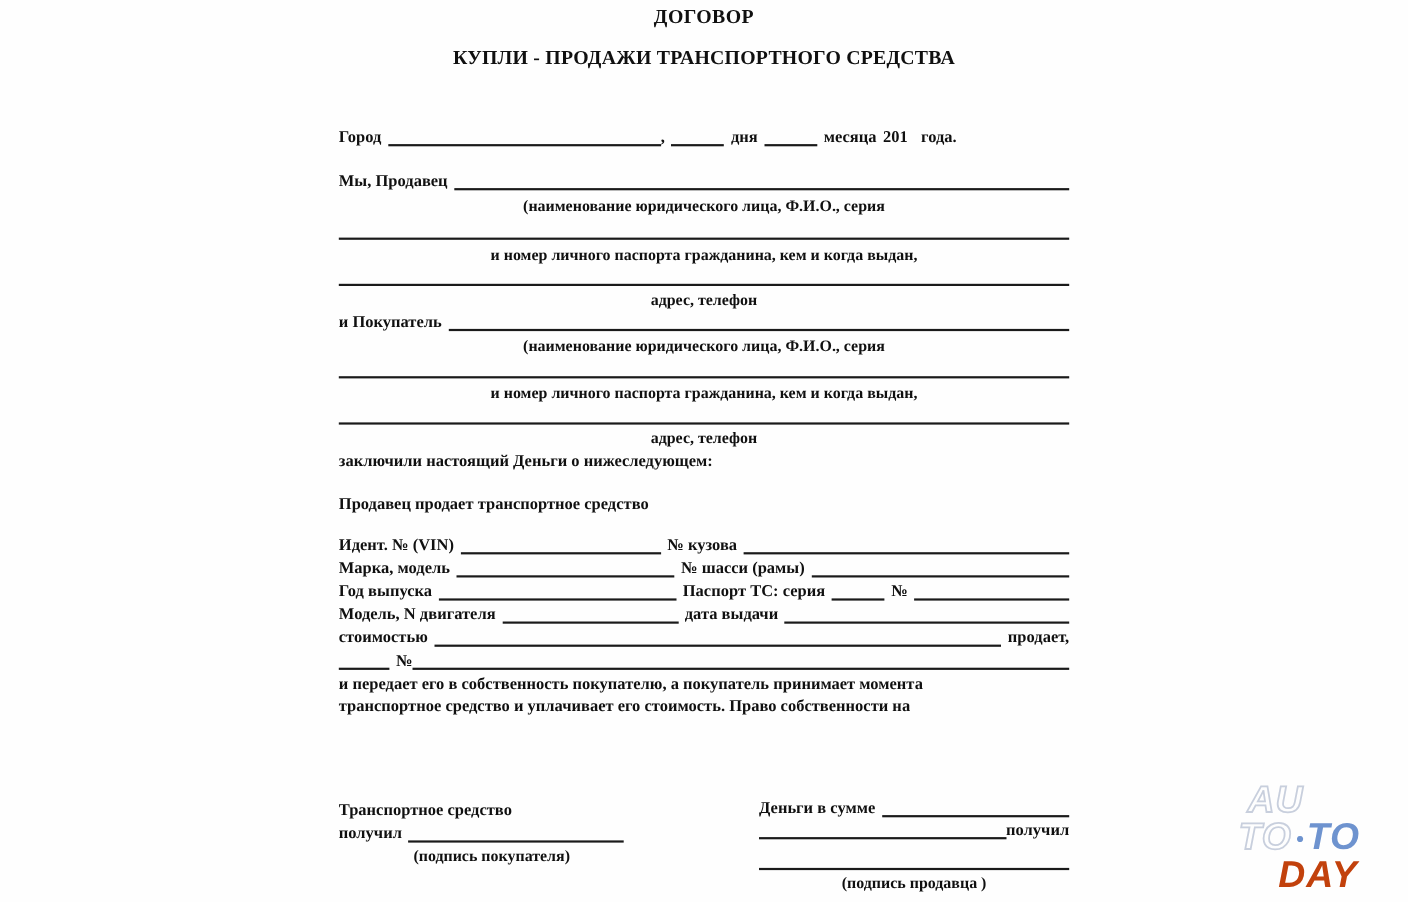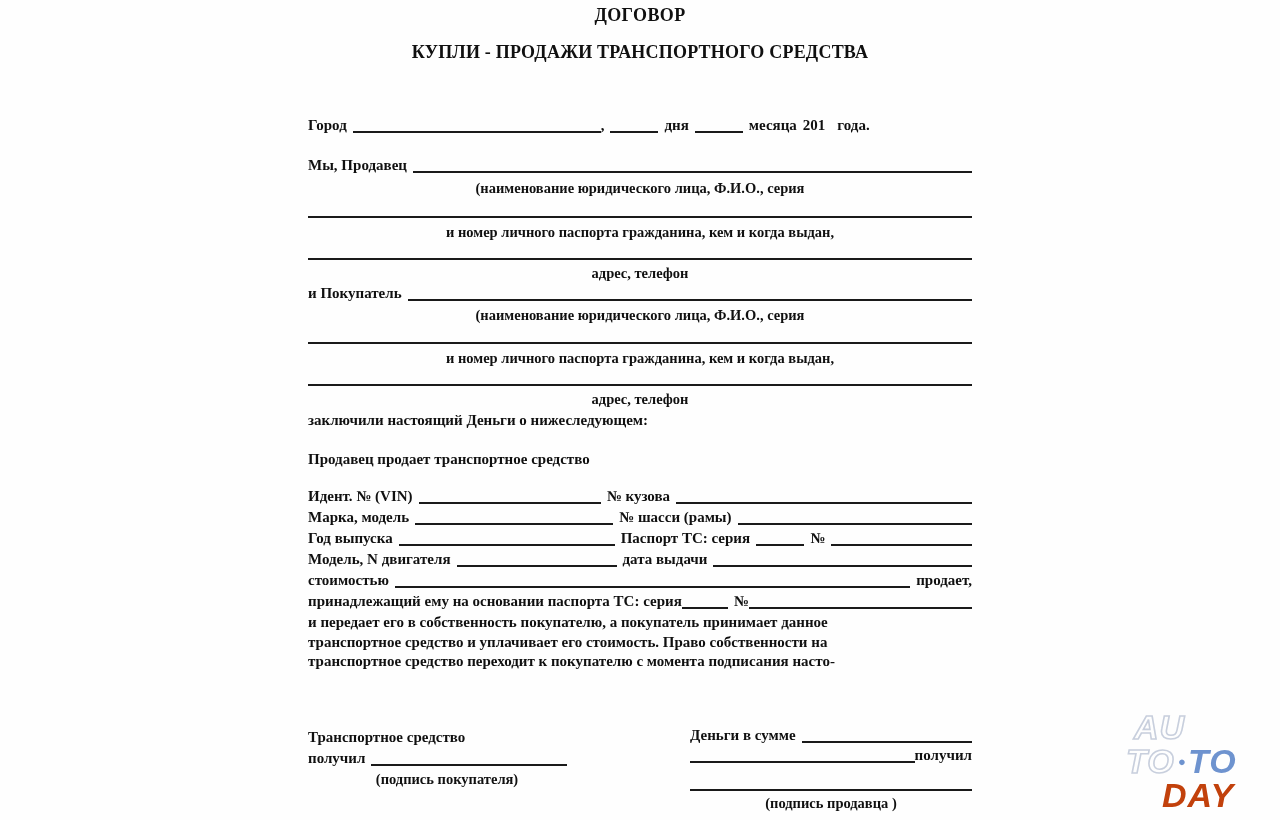--- a/index.html
+++ b/index.html
@@ -274,31 +274,29 @@
 
     <div class="abs row" style="left:0; top:573px; width:664px;">
       <span class="lbl">стоимостью</span>
       <span class="gap"></span>
       <span class="rule grow"></span>
       <span class="gap"></span>
       <span class="lbl">продает,</span>
     </div>
 
     <div class="abs row" style="left:0; top:594px; width:664px;">
-      <span class="lbl">принадлежащий ему на основании паспорта ТС: серия</span>
       <span class="rule" style="width:46px;"></span>
       <span class="gap"></span>
       <span class="lbl">№</span>
       <span class="rule grow"></span>
     </div>
 
     <div class="abs body-para" style="left:0; top:613px; width:664px;">
-      <div>и передает его в собственность покупателю, а покупатель принимает данное</div>
+      <div>и передает его в собственность покупателю, а покупатель принимает момента</div>
       <div>транспортное средство и уплачивает его стоимость. Право собственности на</div>
-      <div>транспортное средство переходит к покупателю с момента подписания насто-</div>
     </div>
 
     <div class="sig-left">
       <div class="para">Транспортное средство</div>
       <div class="row" style="margin-top:3px;">
         <span class="lbl">получил</span>
         <span class="gap"></span>
         <span class="rule" style="width:196px;"></span>
       </div>
       <div class="sig-caption" style="margin-top:5px; width:278px;">(подпись покупателя)</div>

